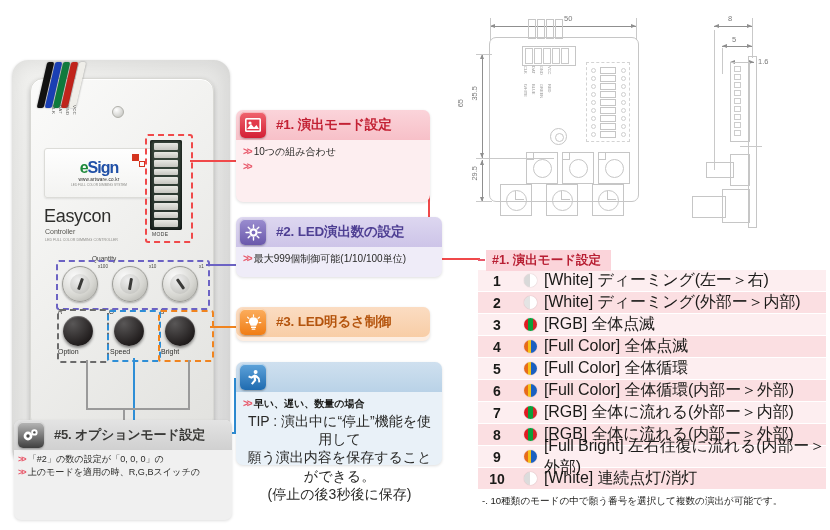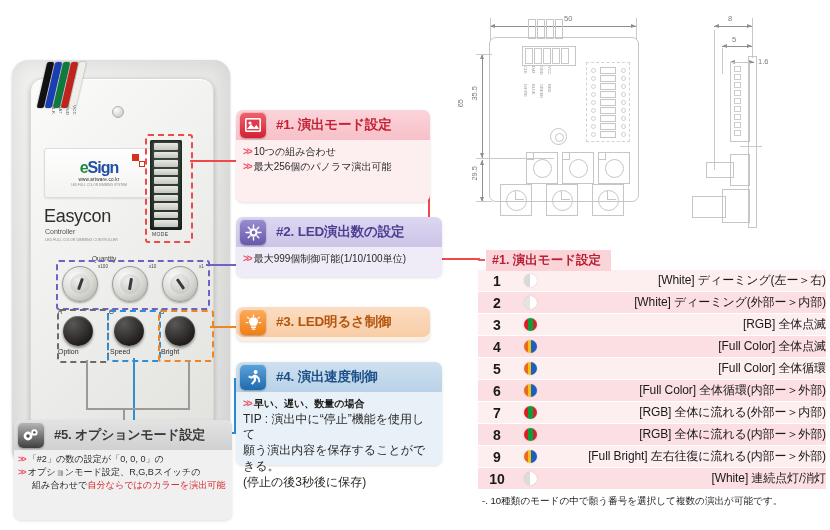--- a/index.html
+++ b/index.html
@@ -139,21 +139,21 @@
   #callout-3 .hdr .title{color:#b4540d;}
   #ico-3{background:linear-gradient(180deg,#fcae5e,#f07d15);}
 
   
   #callout-4{left:236px;top:362px;width:206px;height:103px;
      background:#e9f1f8;box-shadow:0 1px 3px rgba(0,0,0,.13);}
   #callout-4 .hdr{background:linear-gradient(180deg,#cfe0ef,#b9d2e7);}
   #callout-4 .hdr .title{color:#1b4f87;}
   #callout-4 .bullet{color:#1a1a18;font-weight:bold;}
   #callout-4 .chev{color:#e8596b;}
-  #callout-4 .tip{font-size:12px;line-height:1.32;color:#2a2a28;margin-top:1px;}
+  #callout-4 .tip{font-size:14px;line-height:1.32;color:#2a2a28;margin-top:1px;text-align:center;}
   #ico-4{background:linear-gradient(180deg,#5ea3da,#1f6bb0);}
 
   
   #callout-5{left:14px;top:420px;width:218px;height:100px;
      background:#f0f0f0;box-shadow:0 1px 3px rgba(0,0,0,.13);}
   #callout-5 .hdr{background:linear-gradient(180deg,#e3e3e3,#d0d0d0);}
   #callout-5 .hdr .title{color:#3a3a38;font-size:13px;}
   #callout-5 .body{padding:3px 4px 4px 4px;}
   #callout-5 .bullet{font-size:9.1px;color:#2a2a28;line-height:1.3;}
   #callout-5 .chev{color:#e8596b;}
@@ -222,21 +222,21 @@
      background:#fbd4da;color:#b81f33;font-weight:bold;font-size:12.5px;
      padding:2px 10px 2px 6px;margin-left:8px;}
   #mode-title-dash{position:absolute;left:0px;top:9px;width:7px;height:2px;background:#e8596b;}
   .mrow{display:flex;align-items:center;height:21px;
      border-bottom:1px solid #ffffff;}
   .mrow:nth-child(odd){background:#fbdfe2;}
   .mrow:nth-child(even){background:#fdeef0;}
   .mnum{flex:0 0 38px;text-align:center;font-size:14px;font-weight:bold;color:#1a1a18;}
   .mswatch{flex:0 0 28px;display:flex;align-items:center;justify-content:center;}
   .sw-dot{width:13px;height:13px;border-radius:50%;box-shadow:0 0 1px rgba(0,0,0,.35);}
-  .mtext{flex:1 1 auto;font-size:12px;color:#1a1a18;letter-spacing:-.1px;text-align:right;}
+  .mtext{flex:1 1 auto;font-size:16px;color:#1a1a18;letter-spacing:-.1px;}
   #mode-notes{margin-top:4px;padding-left:4px;}
   #mode-notes div{font-size:9.6px;color:#1a1a18;line-height:1.5;}
 </style>
 </head>
 <body>
 
 <div class="abs" id="product-photo"></div>
 <div class="abs" id="device-body"></div>
 
 <div class="abs" id="device-cable">
@@ -338,21 +338,20 @@
     </div>
     <div class="title">#1. 演出モード設定</div>
   </div>
   <div class="body">
     <div class="bullet">
       <span class="chev">&gt;&gt;</span>
       <span>10つの組み合わせ</span>
     </div>
     <div class="bullet">
       <span class="chev">&gt;&gt;</span>
-      <span>最大256個のパノラマ演出可能</span>
     </div>
   </div>
 </div>
 
 <div class="callout" id="callout-2">
   <div class="hdr">
     <div class="ico" id="ico-2">
       <svg width="17" height="17" viewBox="0 0 17 17">
         <g stroke="#ffffff" stroke-width="1.4" stroke-linecap="round">
           <line x1="8.5" y1="1" x2="8.5" y2="3.6"></line>
@@ -399,21 +398,20 @@
 </div>
 
 <div class="callout" id="callout-4">
   <div class="hdr">
     <div class="ico" id="ico-4">
       <svg width="17" height="17" viewBox="0 0 17 17">
         <circle cx="10.6" cy="3" r="2" fill="#ffffff"></circle>
         <path d="M9.4 5.6 L6.2 7.6 L4 6.6 L3.2 8.2 L6.6 9.8 L8.6 8.6 L8.9 11 L6 14.6 L7.6 15.8 L11.2 11.6 L10.8 8.4 L13 10 L13.4 13.4 L15.2 13.2 L14.6 9 L11.8 6.2 Z" fill="#ffffff"></path>
       </svg>
     </div>
-    <div class="title">#4. 演出速度制御</div>
   </div>
   <div class="body">
     <div class="bullet">
       <span class="chev">&gt;&gt;</span>
       <span>早い、遅い、数量の場合</span>
     </div>
     <div class="tip">
       <div>TIP : 演出中に“停止”機能を使用して</div>
       <div>願う演出内容を保存することができる。</div>
       <div>(停止の後3秒後に保存)</div>
@@ -435,25 +433,21 @@
     </div>
     <div class="title">#5. オプションモード設定</div>
   </div>
   <div class="body">
     <div class="bullet">
       <span class="chev">&gt;&gt;</span>
       <span>「#2」の数の設定が「0, 0, 0」の</span>
     </div>
     <div class="bullet">
       <span class="chev">&gt;&gt;</span>
-      <span>オプションモード設定、R,G,Bスイッチの</span>
-    </div>
-    <div class="bullet" style="padding-left:14px">
-      <span>組み合わせで</span>
-        <span class="red">自分ならではのカラーを演出可能</span>
+      <span>上のモードを適用の時、R,G,Bスイッチの</span>
     </div>
   </div>
 </div>
 
 <div class="abs" id="tech-drawing">
 
   <div class="arrowdim" style="left:12px;top:22px;width:146px"></div>
   <div class="dim-txt" style="left:86px;top:10px">50</div>
   <div class="tl tlv" style="left:12px;top:14px;height:22px"></div>
   <div class="tl tlv" style="left:158px;top:14px;height:22px"></div>

